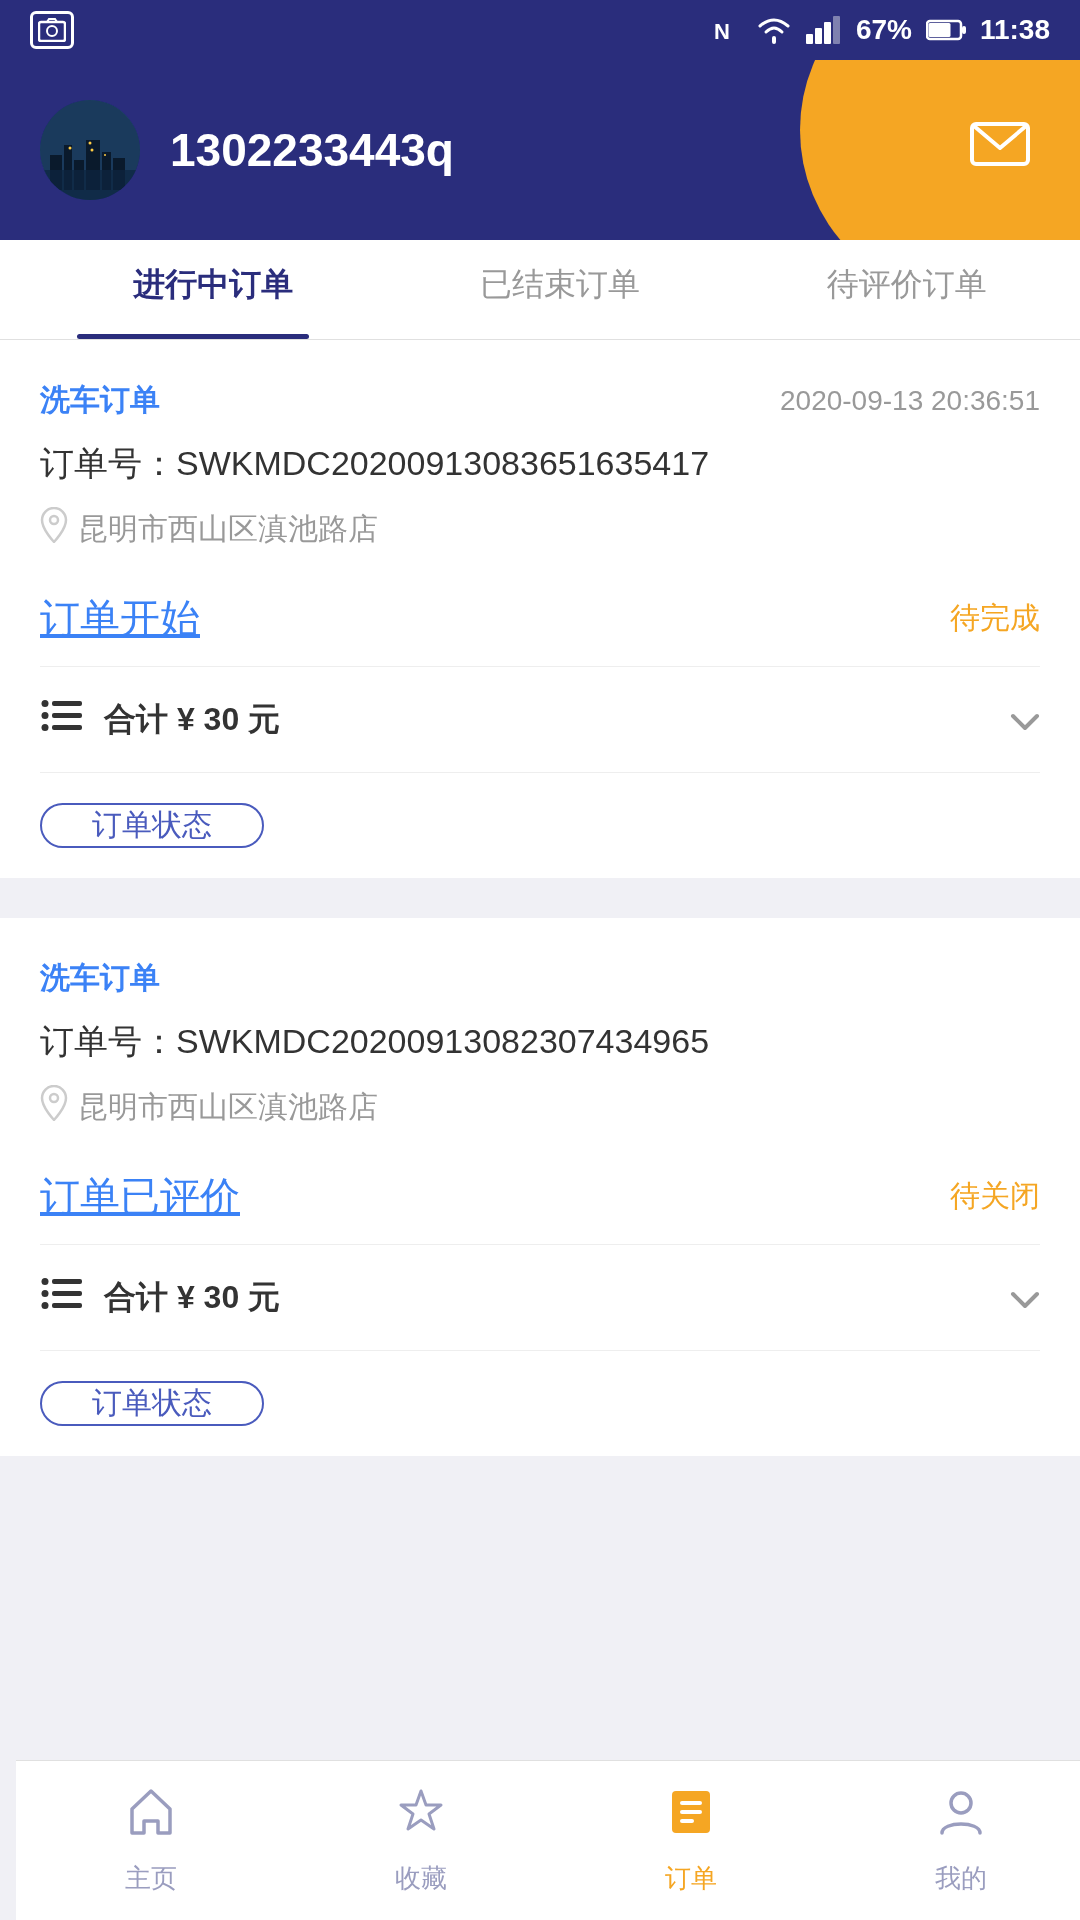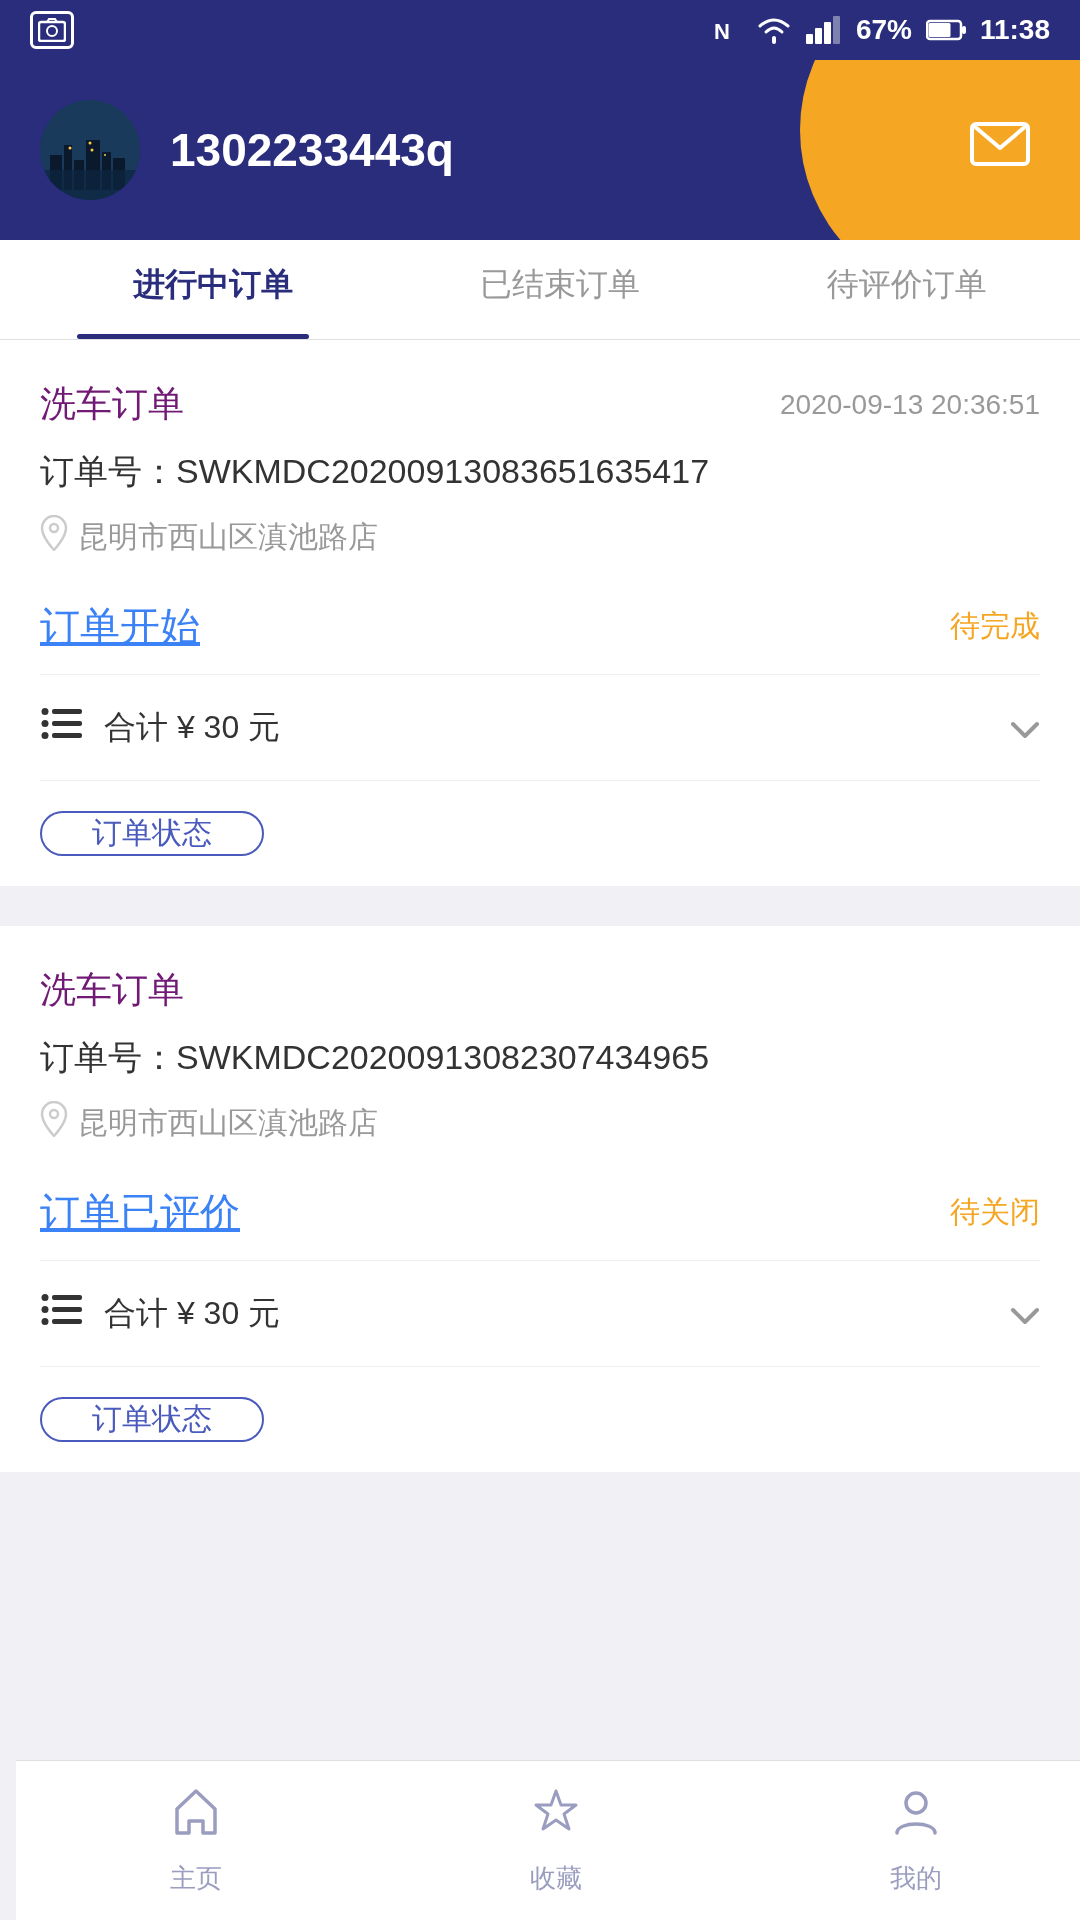--- a/index.html
+++ b/index.html
@@ -154,23 +154,23 @@
       padding: 40px 40px 0 40px;
     }
 
     .order-header {
       display: flex;
       justify-content: space-between;
       align-items: center;
       margin-bottom: 20px;
     }
     .order-type {
-      font-size: 36px;
-      color: #701a75;
-      font-weight: 400;
+      font-size: 30px;
+      color: #3b82f6;
+      font-weight: 700;
     }
     .order-time {
       font-size: 28px;
       color: #999;
     }
     .order-number {
       font-size: 34px;
       color: #333;
       font-weight: 500;
       margin-bottom: 20px;
@@ -213,20 +213,21 @@
     }
     .list-icon {
       font-size: 44px;
       color: #333;
       line-height: 1;
     }
     .order-total {
       font-size: 32px;
       color: #333;
       flex: 1;
+      font-weight: bold;
     }
     .chevron-icon {
       font-size: 36px;
       color: #999;
     }
     .order-actions {
       padding: 30px 0;
     }
     .status-button {
       display: inline-block;
@@ -469,20 +470,31 @@
 
   <div class="nav-item">
     <span class="nav-icon">
       <svg width="54" height="54" viewBox="0 0 54 54" fill="none">
         <path d="M27 6 L32 20 H47 L35 29 L40 44 L27 35 L14 44 L19 29 L7 20 H22 Z" stroke="#9a9dbf" stroke-width="3" fill="none" stroke-linejoin="round"></path>
       </svg>
     </span>
     <span class="nav-label">收藏</span>
   </div>
 
+  <div class="nav-item">
+    <span class="nav-icon active">
+      <svg width="54" height="54" viewBox="0 0 54 54" fill="none">
+        <rect x="8" y="6" width="38" height="42" rx="4" fill="#f5a623"></rect>
+        <rect x="16" y="16" width="22" height="4" rx="2" fill="white"></rect>
+        <rect x="16" y="25" width="22" height="4" rx="2" fill="white"></rect>
+        <rect x="16" y="34" width="14" height="4" rx="2" fill="white"></rect>
+      </svg>
+    </span>
+    <span class="nav-label active">订单</span>
+  </div>
 
   <div class="nav-item">
     <span class="nav-icon">
       <svg width="54" height="54" viewBox="0 0 54 54" fill="none">
         <circle cx="27" cy="18" r="10" stroke="#9a9dbf" stroke-width="3.5" fill="none"></circle>
         <path d="M8 48 C8 36 46 36 46 48" stroke="#9a9dbf" stroke-width="3.5" fill="none" stroke-linecap="round"></path>
       </svg>
     </span>
     <span class="nav-label">我的</span>
   </div>

